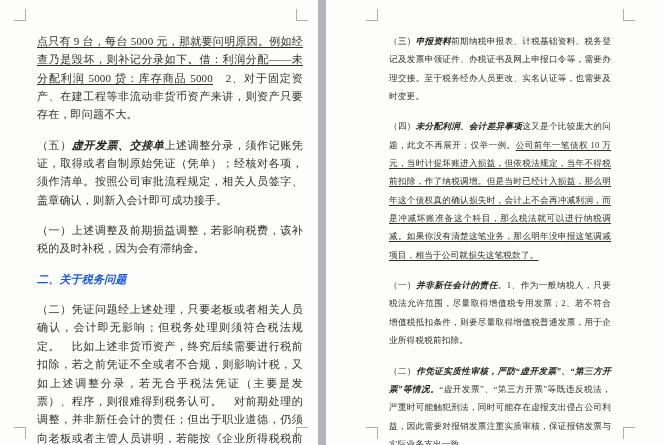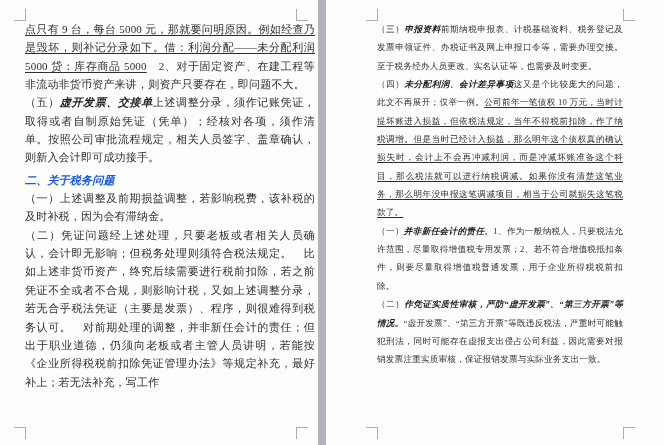--- a/index.html
+++ b/index.html
@@ -13,21 +13,21 @@
   }
   .page-left{left:0;width:318px;}
   .page-right{left:326px;width:338px;}
   .page-divider{
     position:absolute;top:0;left:318px;width:8px;height:445px;
     background:#b2b3bd;
   }
   .textcol{position:absolute;top:20px;color:#2e2e2e;text-align:justify;}
   .textcol-left{left:25px;width:290px;font-size:11px;line-height:18.35px;letter-spacing:0.2px;}
   .textcol-right{left:51px;width:246px;font-size:8.6px;line-height:18.35px;letter-spacing:0.2px;}
-  p.para{margin:0;padding:0;}
+  p.para{margin:12px;padding:0;}
   p.hd{margin-top:4px;}
   .b{font-weight:bold;color:#1f1f1f;font-style:italic;}
   .u{text-decoration:underline;text-underline-offset:2px;}
   .blue{color:#1656e0;}
   
   .mk{position:absolute;width:11px;height:11px;border:0 solid #a9aeb4;}
   .mk-tl{border-right-width:1px;border-bottom-width:1px;}
   .mk-tr{border-left-width:1px;border-bottom-width:1px;}
   .mk-bl{border-right-width:1px;border-top-width:1px;}
   .mk-br{border-left-width:1px;border-top-width:1px;}
@@ -41,22 +41,22 @@
 
 <div class="page page-left">
   <div class="mk mk-tl pl-tl"></div>
   <div class="mk mk-tr pl-tr"></div>
   <div class="mk mk-bl pl-bl"></div>
   <div class="mk mk-br pl-br"></div>
 
   <div class="textcol textcol-left">
     <p class="para"><span class="u">点只有 9 台，每台 5000 元，那就要问明原因。例如经查乃是毁坏，则补记分录如下。借：利润分配——未分配利润 5000 贷：库存商品 5000</span><span>　2、对于固定资产、在建工程等非流动非货币资产来讲，则资产只要存在，即问题不大。</span></p>
     <p class="para"><span>（五）</span><span class="b">虚开发票、交接单</span><span>上述调整分录，须作记账凭证，取得或者自制原始凭证（凭单）；经核对各项，须作清单。按照公司审批流程规定，相关人员签字、盖章确认，则新入会计即可成功接手。</span></p>
+    <p class="para"><span>（一）上述调整及前期损益调整，若影响税费，该补税的及时补税，因为会有滞纳金。</span></p>
     <p class="para hd"><span class="b blue">二、关于税务问题</span></p>
-    <p class="para"><span>（一）上述调整及前期损益调整，若影响税费，该补税的及时补税，因为会有滞纳金。</span></p>
     <p class="para"><span>（二）凭证问题经上述处理，只要老板或者相关人员确认，会计即无影响；但税务处理则须符合税法规定。　比如上述非货币资产，终究后续需要进行税前扣除，若之前凭证不全或者不合规，则影响计税，又如上述调整分录，若无合乎税法凭证（主要是发票）、程序，则很难得到税务认可。　对前期处理的调整，并非新任会计的责任；但出于职业道德，仍须向老板或者主管人员讲明，若能按《企业所得税税前扣除凭证管理办法》等规定补充，最好补上；若无法补充，写工作</span></p>
   </div>
 </div>
 
 <div class="page-divider"></div>
 
 <div class="page page-right">
   <div class="mk mk-tl pr-tl"></div>
   <div class="mk mk-tr pr-tr"></div>
   <div class="mk mk-bl pr-bl"></div>

